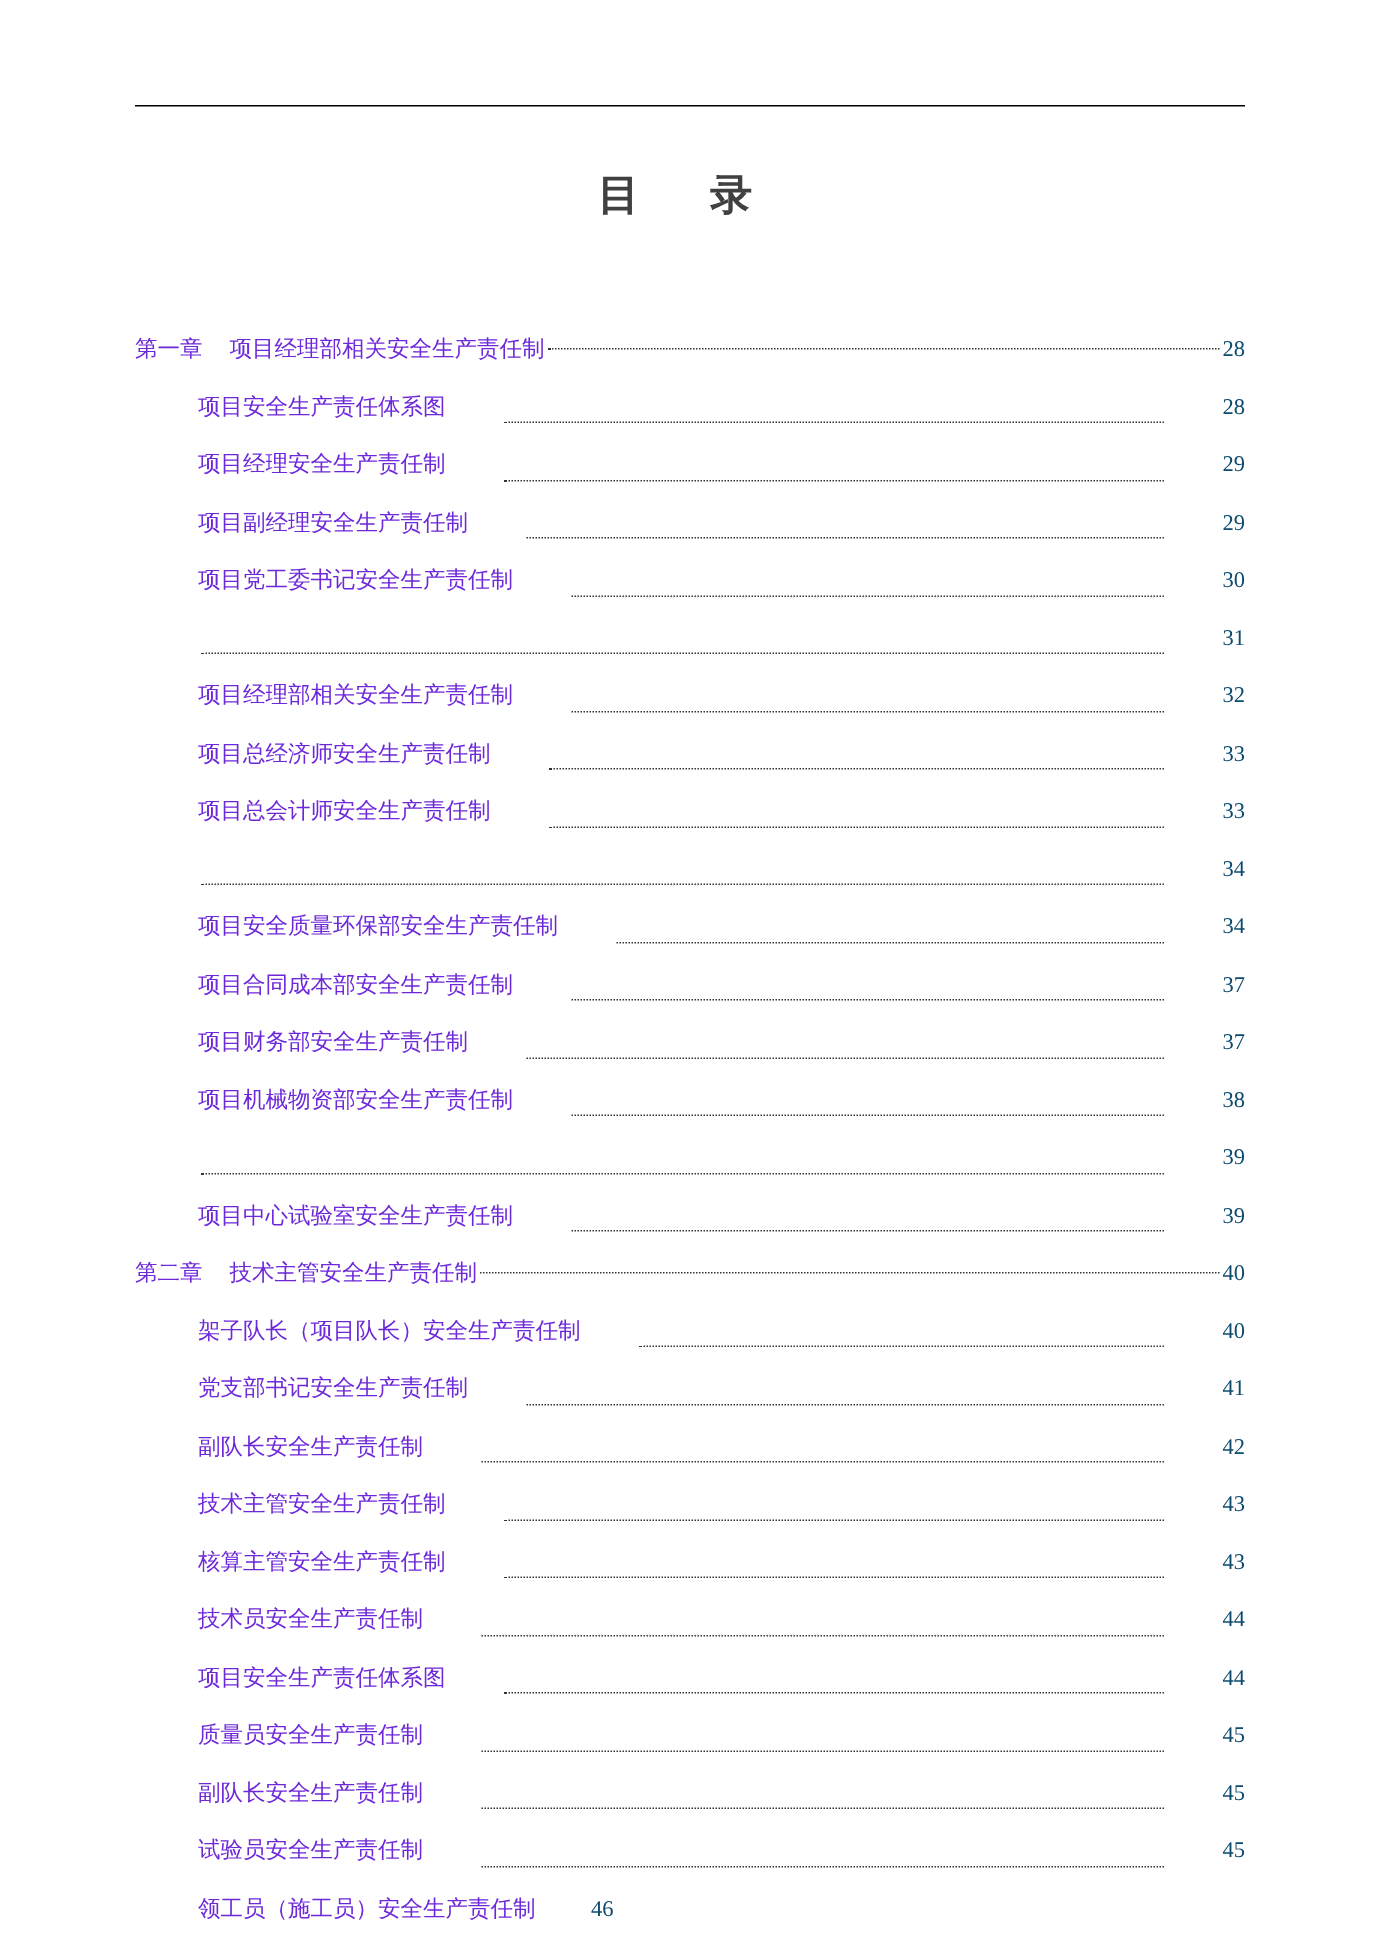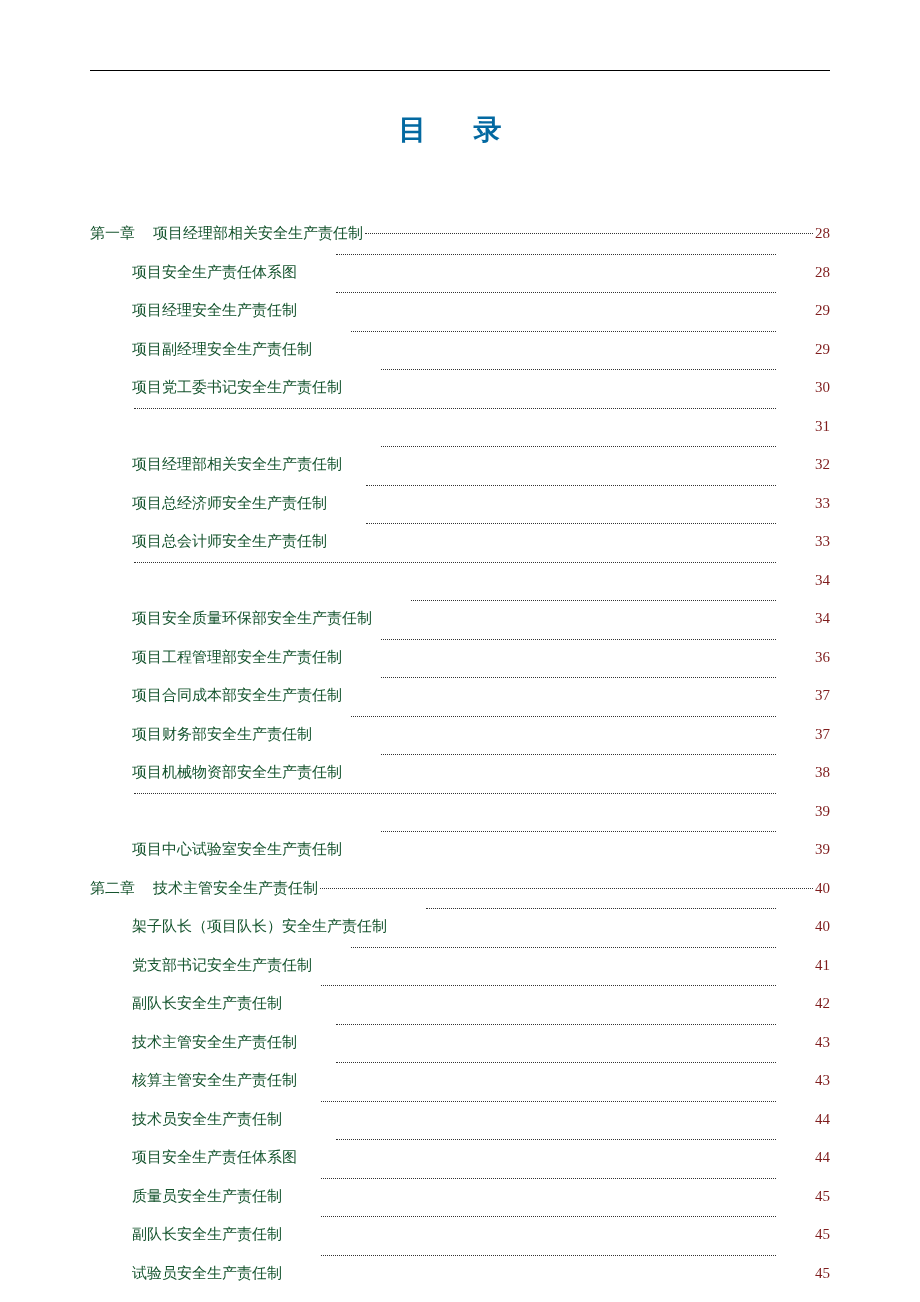--- a/index.html
+++ b/index.html
@@ -20,58 +20,58 @@
     .header-line {
       border-top: 1.5px solid #000;
       margin-bottom: 40px;
     }
     .title {
       text-align: center;
       font-size: 28px;
       font-weight: bold;
       letter-spacing: 20px;
       margin-bottom: 70px;
-      color: #0369a1;
+      color: #404040;
     }
     .toc {
       font-size: 15px;
       color: #333;
     }
     .toc-chapter {
       display: flex;
       align-items: baseline;
       margin-bottom: 10px;
       line-height: 1.9;
     }
     .toc-item {
       display: flex;
-      align-items: flex-start;
+      align-items: flex-end;
       margin-bottom: 10px;
       line-height: 1.9;
       padding-left: 42px;
       gap: 37px;
     }
     .toc-label {
       white-space: nowrap;
-      color: #14532d;
+      color: #6d28d9;
     }
     .chapter-prefix {
       margin-right: 18px;
     }
     .dots {
       flex: 1;
       border-bottom: 1.5px dotted #333;
       margin: 0 2px;
       position: relative;
       top: -4px;
       min-width: 10px;
     }
     .page-num {
       white-space: nowrap;
-      color: #7f1d1d;
+      color: #0c4a6e;
     }
   </style>
 </head>
 <body>
 
 <div class="page">
   <div class="header-line"></div>
   <h1 class="title">目 录</h1>
   <div class="toc" id="toc-container">
       <div class="toc-chapter">
@@ -122,25 +122,20 @@
       <div class="toc-item">
         <span class="dots"></span>
         <span class="page-num">34</span>
       </div>
       <div class="toc-item">
         <span class="toc-label">项目安全质量环保部安全生产责任制</span>
         <span class="dots"></span>
         <span class="page-num">34</span>
       </div>
       <div class="toc-item">
-        <span class="toc-label">项目工程管理部安全生产责任制</span>
-        <span class="dots"></span>
-        <span class="page-num">36</span>
-      </div>
-      <div class="toc-item">
         <span class="toc-label">项目合同成本部安全生产责任制</span>
         <span class="dots"></span>
         <span class="page-num">37</span>
       </div>
       <div class="toc-item">
         <span class="toc-label">项目财务部安全生产责任制</span>
         <span class="dots"></span>
         <span class="page-num">37</span>
       </div>
       <div class="toc-item">

